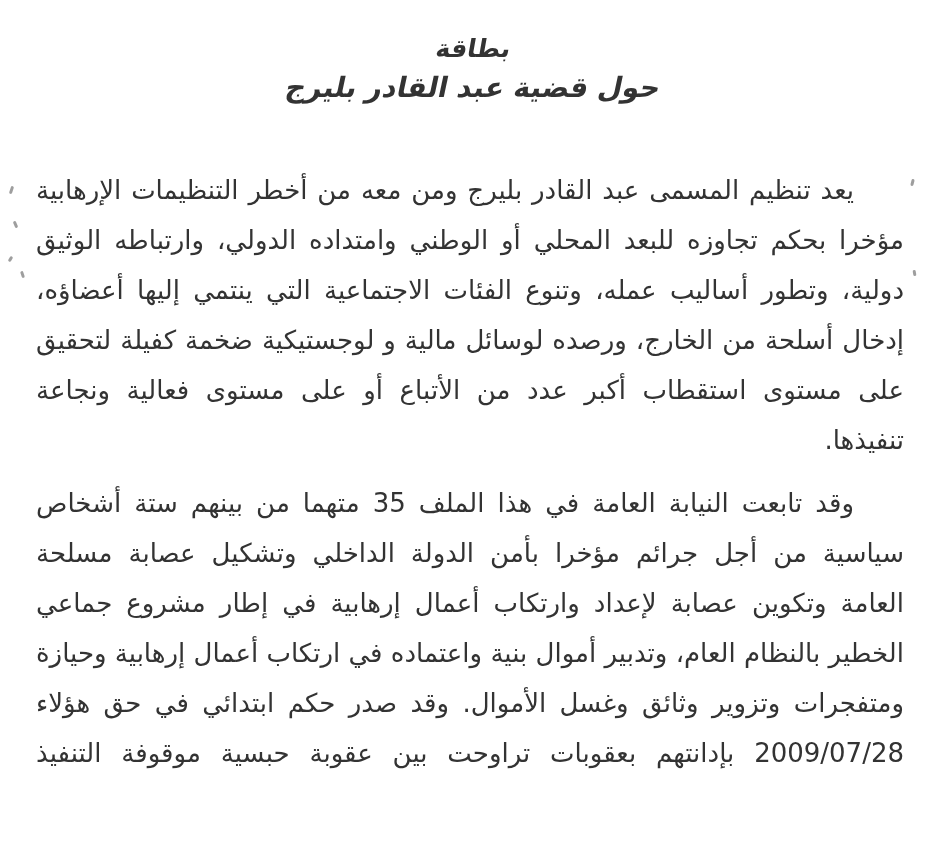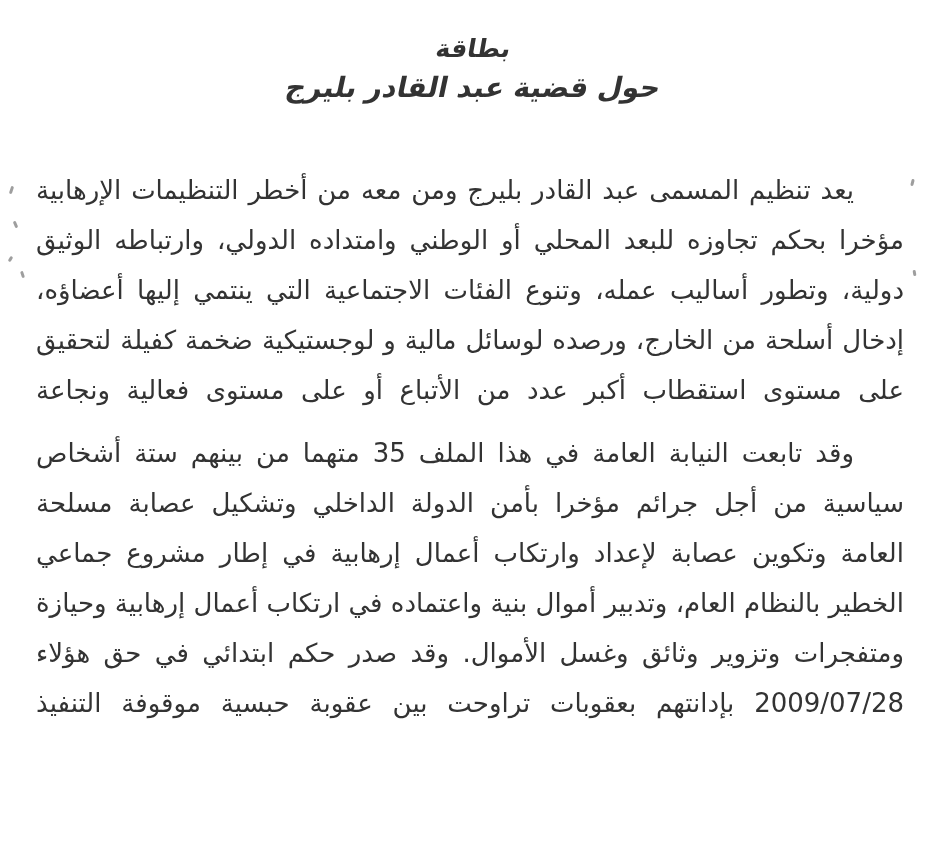--- a/index.html
+++ b/index.html
@@ -81,20 +81,21 @@
     </span>
   </div>
 
   <div class="doc-body">
     <div class="para">
         <div class="line">يعد تنظيم المسمى عبد القادر بليرج ومن معه من أخطر التنظيمات الإرهابية التي تم تفكيكها</div>
         <div class="line">مؤخرا  بحكم تجاوزه للبعد المحلي أو الوطني وامتداده الدولي، وارتباطه الوثيق بتنظيمات إرهابية</div>
         <div class="line">دولية، وتطور أساليب عمله، وتنوع الفئات الاجتماعية التي ينتمي إليها أعضاؤه، واعتماده هيكلة</div>
         <div class="line">إدخال أسلحة من الخارج، ورصده لوسائل مالية و لوجستيكية ضخمة كفيلة لتحقيق أهدافه سواء</div>
         <div class="line">على مستوى استقطاب أكبر عدد من الأتباع أو على مستوى فعالية ونجاعة العمليات المخطط</div>
+        <div class="line">تنفيذها.</div>
       </div>
     <div class="para">
         <div class="line">وقد تابعت النيابة العامة في هذا الملف 35 متهما من بينهم ستة أشخاص أعضاء في أحزاب</div>
         <div class="line">سياسية  من أجل جرائم مؤخرا بأمن الدولة الداخلي وتشكيل عصابة مسلحة لمهاجمة الممتلكات</div>
         <div class="line">العامة وتكوين عصابة لإعداد وارتكاب أعمال إرهابية في إطار مشروع جماعي يهدف إلى المس</div>
         <div class="line">الخطير بالنظام العام، وتدبير أموال بنية واعتماده في ارتكاب أعمال إرهابية وحيازة أسلحة</div>
         <div class="line">ومتفجرات وتزوير وثائق وغسل الأموال. وقد صدر حكم ابتدائي  في حق هؤلاء المتهمين بتاريخ</div>
         <div class="line">2009/07/28 بإدانتهم بعقوبات تراوحت بين عقوبة حبسية موقوفة التنفيذ والسجن المؤبد.</div>
       </div>
   </div>

